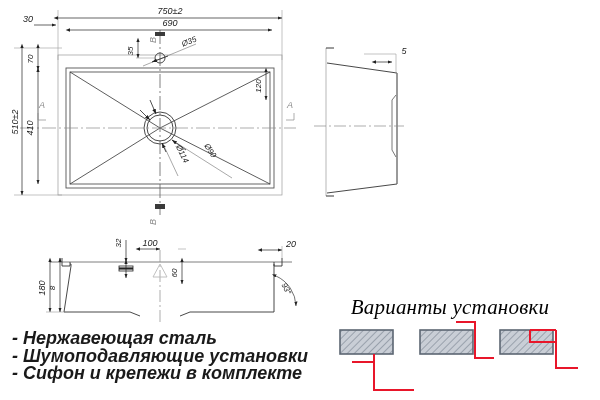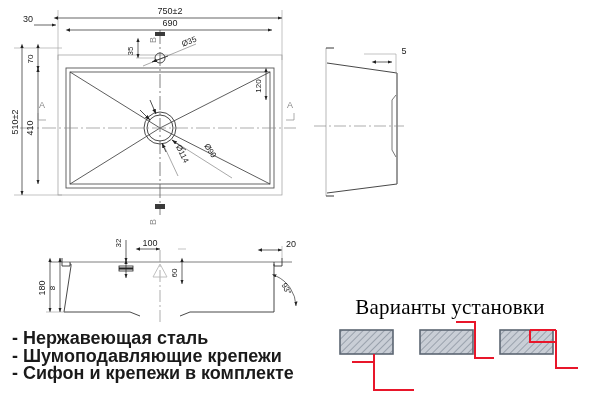--- a/index.html
+++ b/index.html
@@ -14,20 +14,21 @@
     overflow: hidden;
     font-family: "Liberation Sans", sans-serif;
     color: #1a1a1a;
   }
   #drawing-root {
     position: absolute;
     left: 0;
     top: 0;
     width: 600px;
     height: 292px;
+    font-style: italic;
   }
   svg.sheet {
     position: absolute;
     left: 0;
     top: 0;
     width: 600px;
     height: 400px;
     display: block;
   }
   .dimtext {
@@ -262,19 +263,19 @@
         <rect x="500" y="330" width="53" height="24" fill="url(#hatchCounter)" stroke="#5c6672" stroke-width="1.6"></rect>
         <path d="M530,330 L530,342 L556,342 L556,368 L578,368" fill="none" stroke="#e8162a" stroke-width="2"></path>
         <path d="M530,330 L556,330" fill="none" stroke="#e8162a" stroke-width="2"></path>
         <line x1="556" y1="330" x2="556" y2="344" stroke="#e8162a" stroke-width="2"></line>
       </g>
     </g>
   </svg>
 
   <div class="feature-list">
     <div>- Нержавеющая сталь</div>
-    <div>- Шумоподавляющие крепежи</div>
+    <div>- Шумоподавляющие установки</div>
     <div>- Сифон и крепежи в комплекте</div>
   </div>
 
   <div class="variants-title">Варианты установки</div>
 
 </div>
 
 </body></html>

